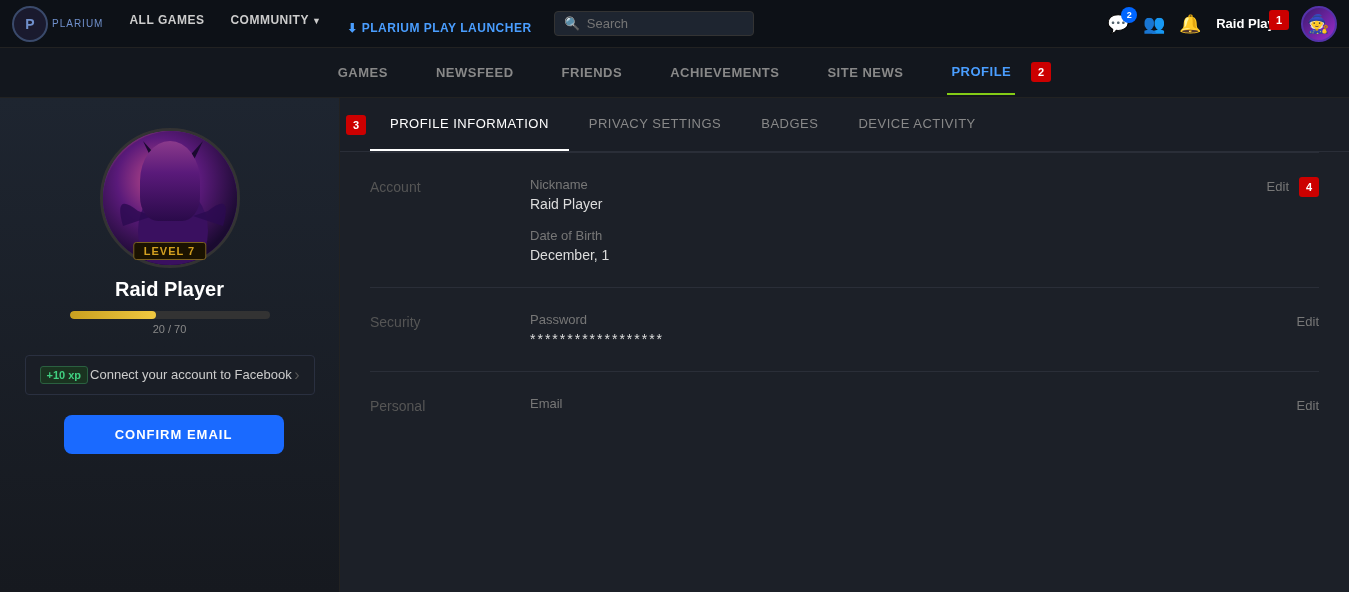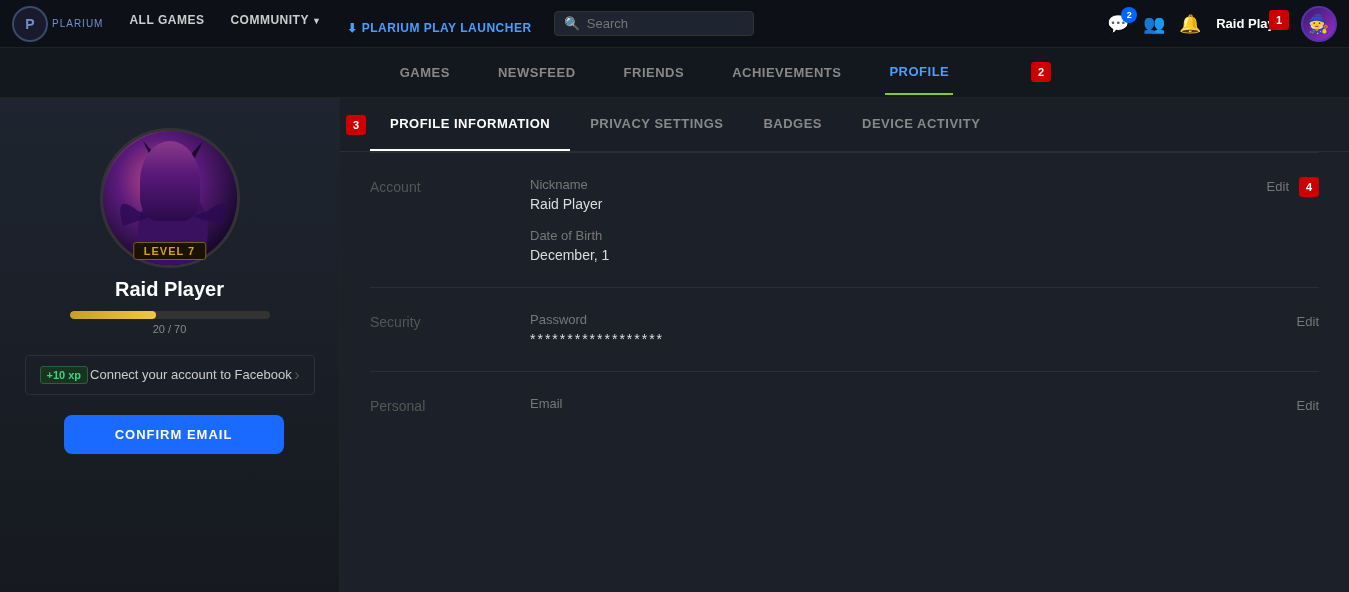--- a/index.html
+++ b/index.html
@@ -284,21 +284,21 @@
     
     .profile-tabs {
       display: flex;
       gap: 0;
       padding: 0 30px;
       border-bottom: 1px solid #2a2e38;
       background: #1a1e26;
     }
     .profile-tab {
       font-size: 13px;
-      font-weight: bold;
+      font-weight: normal;
       color: #888;
       padding: 18px 20px;
       cursor: pointer;
       letter-spacing: 0.5px;
       text-transform: uppercase;
       position: relative;
     }
     .profile-tab.active {
       color: #fff;
       border-bottom: 2px solid #fff;
@@ -398,20 +398,21 @@
   </div>
 
   <div class="annot annot-1">1</div>
 </div>
 
 <div class="secondary-nav">
   <span class="sec-nav-item">GAMES</span>
   <span class="sec-nav-item">NEWSFEED</span>
   <span class="sec-nav-item">FRIENDS</span>
   <span class="sec-nav-item">ACHIEVEMENTS</span>
+  <span class="sec-nav-item">SITE NEWS</span>
   <span class="sec-nav-item active">PROFILE</span>
 
   <div class="annot annot-2">2</div>
 </div>
 
 <div class="main-content">
 
   <div class="sidebar">
     <div class="avatar-container">
       <div class="avatar-image">

